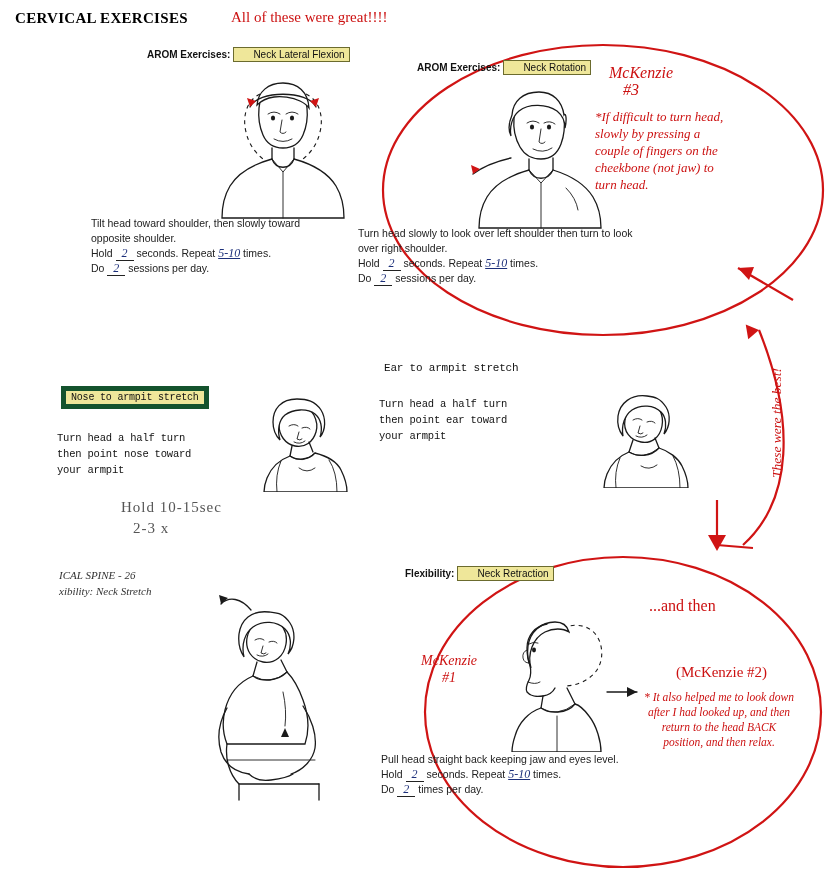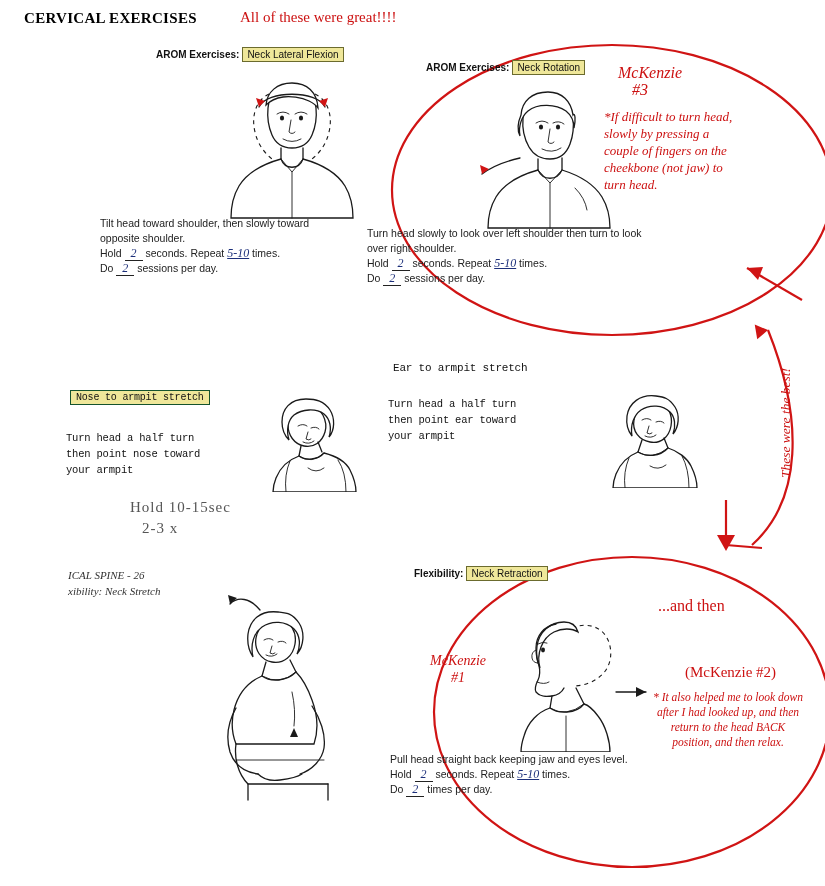--- a/index.html
+++ b/index.html
@@ -10,21 +10,21 @@
   body {
     width: 825px;
     height: 886px;
     position: relative;
     font-family: "Liberation Sans", sans-serif;
     color: #000;
     overflow: hidden;
   }
   .page {
     position: absolute;
-    left: 12px; top: 0;
+    left: 3px; top: 0;
     width: 719px;
     height: 886px;
   }
   .abs { position: absolute; }
 
   
   #doc-title {
     left: 12px; top: 10px;
     font-family: "Liberation Serif", serif;
     font-weight: bold;
@@ -40,21 +40,21 @@
 
   
   .sec-label {
     font-family: "Liberation Sans", sans-serif;
     font-size: 10.5px;
     color: #111;
     white-space: nowrap;
   }
   .sec-label .hl {
     background: #efe79a;
-    padding: 1px 4px 1px 4px;
+    padding: 1px 4px 1px 19px;
     border: 1px solid #6b6b2e;
     font-size: 10px;
   }
   .sec-label .pre { font-size: 10px; margin-right: 3px; font-weight: bold; }
 
   
   .instr {
     font-family: "Liberation Sans", sans-serif;
     font-size: 10.5px;
     line-height: 15px;
@@ -65,21 +65,21 @@
     font-size: 10.5px;
     line-height: 16px;
     letter-spacing: -0.2px;
     color: #111;
   }
   .mono-hl {
     font-family: "Liberation Mono", monospace;
     font-size: 10px;
     letter-spacing: -0.2px;
     background: #efe79a;
-    border: 1px solid #14532d;
+    border: 5px solid #14532d;
     padding: 1px 5px;
     color: #111;
   }
 
   
   .pen {
     font-family: "Liberation Serif", serif;
     font-style: italic;
     color: #1c2f7a;
     font-size: 12px;

